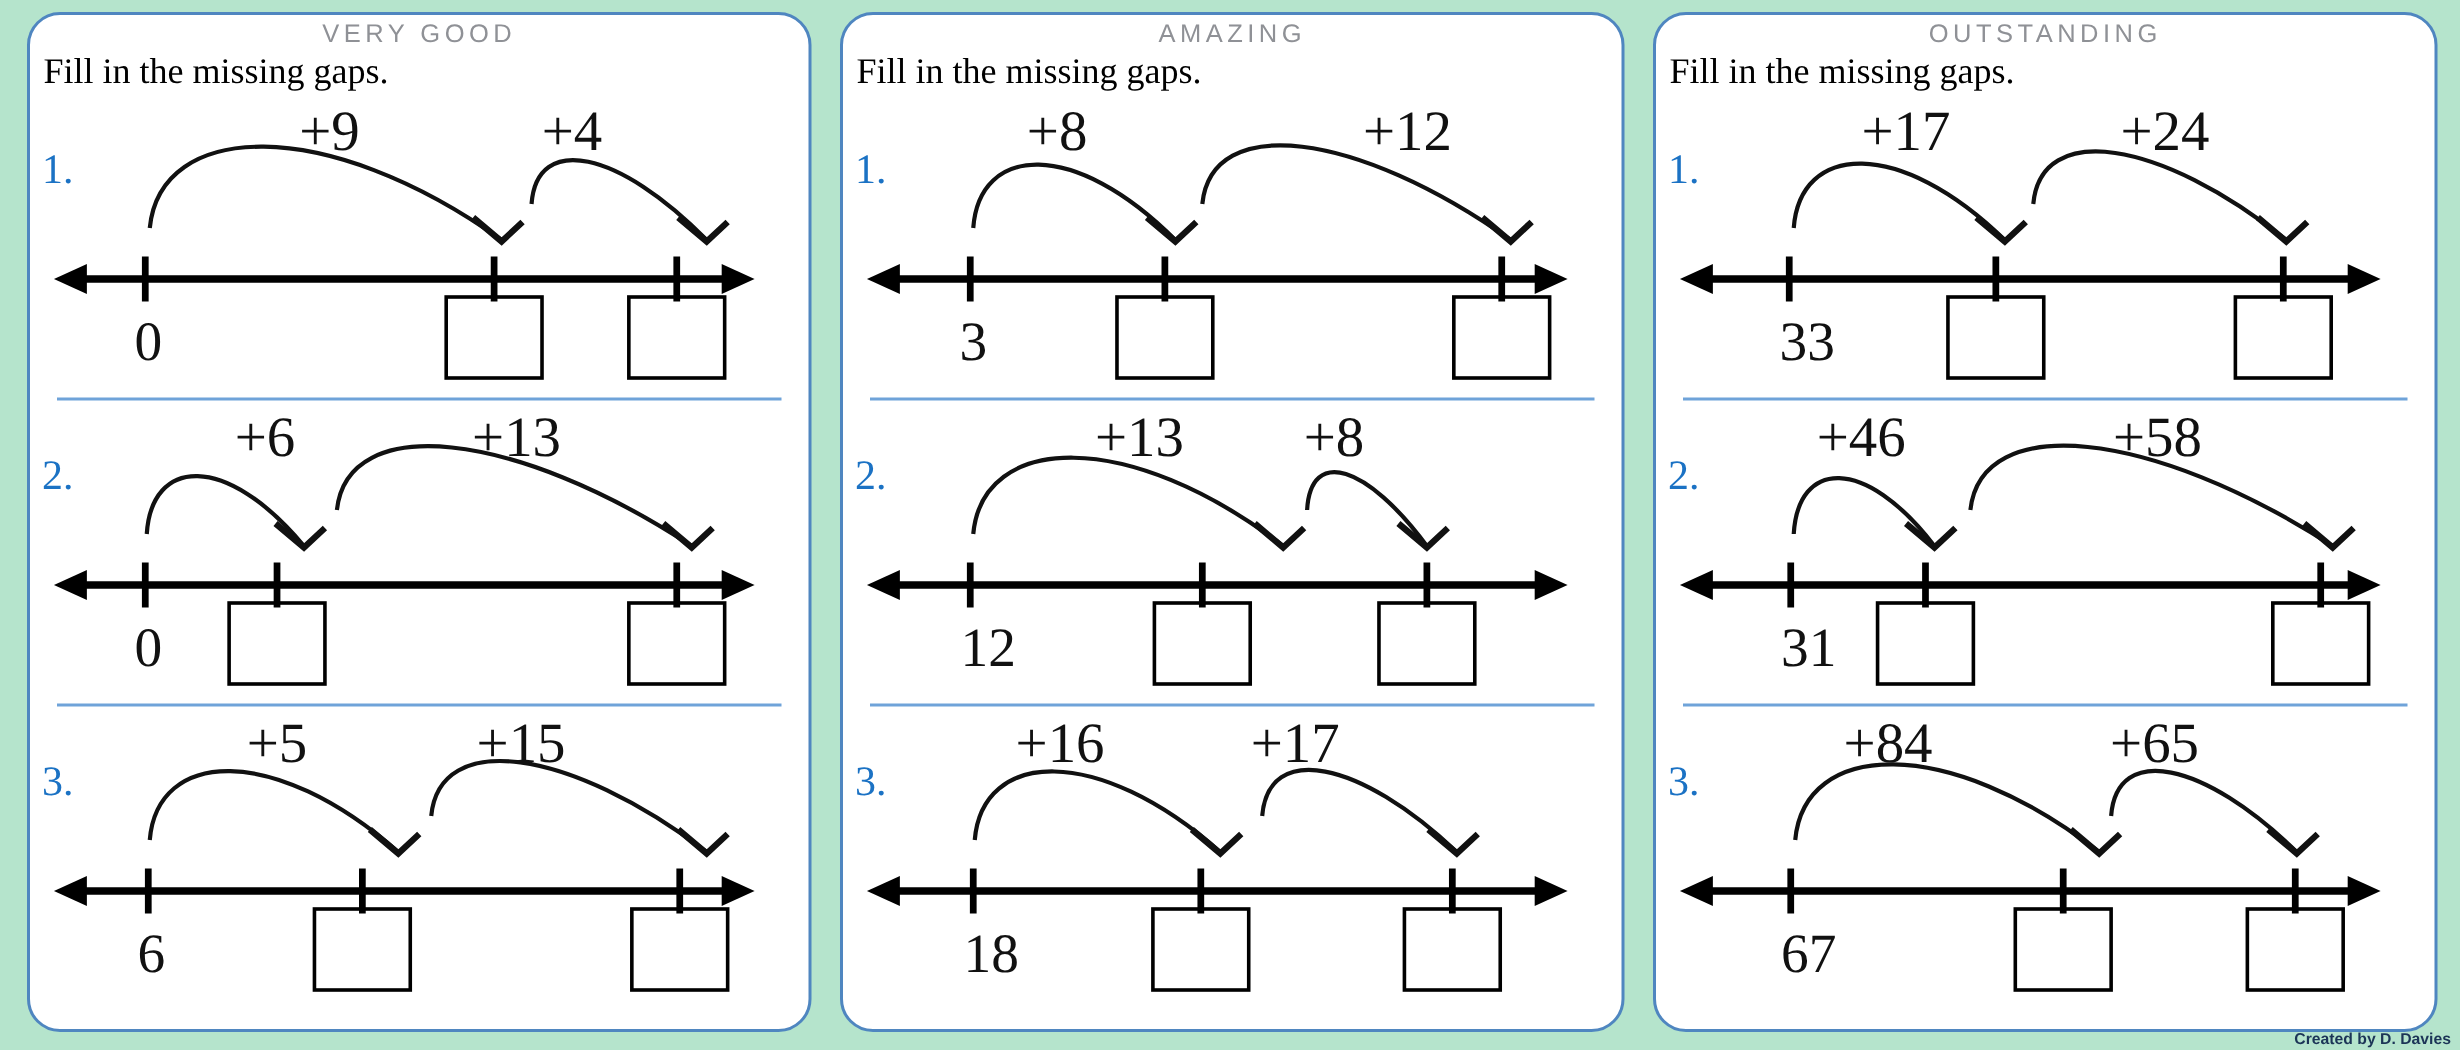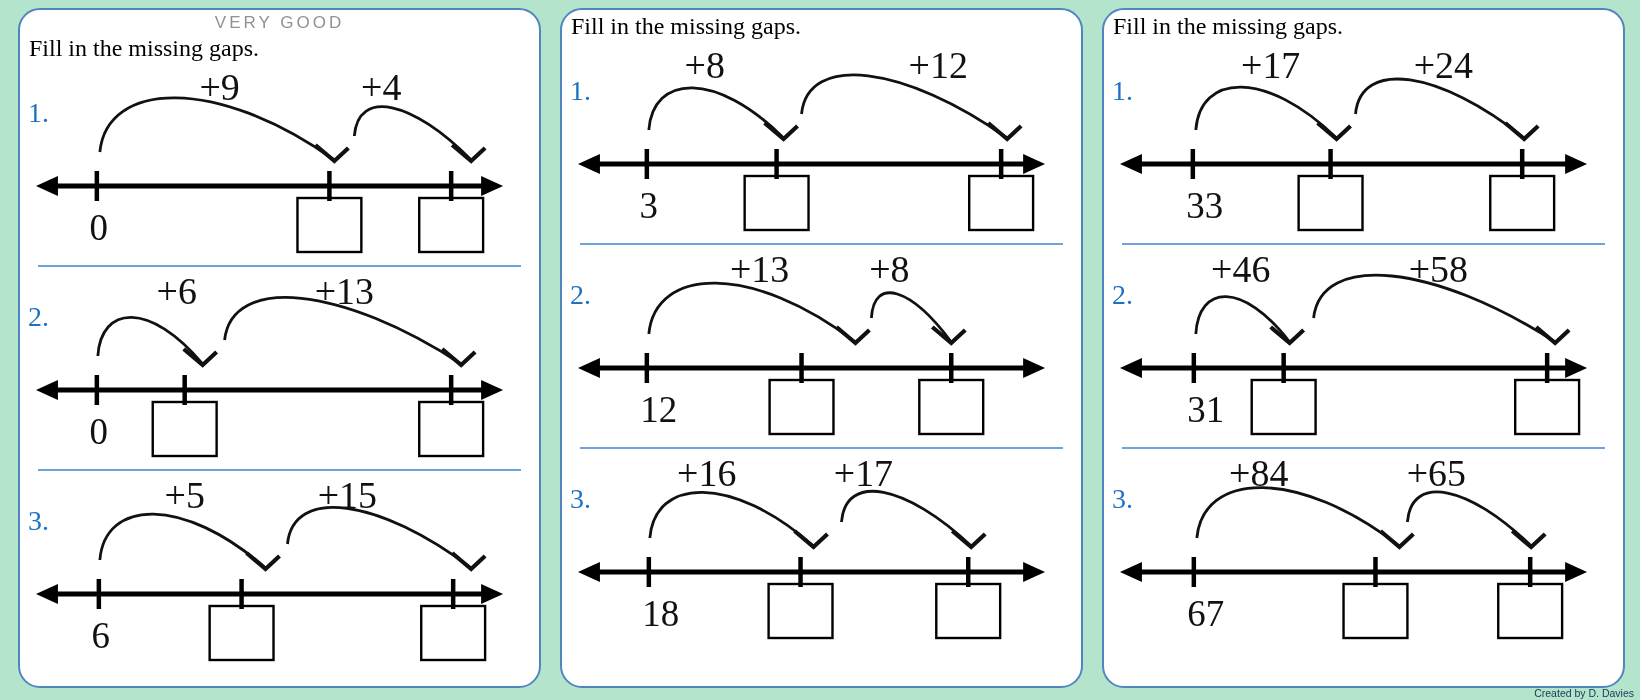--- a/index.html
+++ b/index.html
@@ -43,21 +43,21 @@
   .divider{
     border-top:2px solid #6fa3d9;
     margin:1px 18px;
     height:0;
   }
   .credit{
     position:absolute;
     right:6px;bottom:1px;
     font-family:"Liberation Sans", sans-serif;
     font-size:10.5px;
-    font-weight:400;
+    font-weight:700;
     color:#1c3557;
     text-align:right;
   }
 </style>
 </head>
 <body>
 
 <div class="page">
 
   <section class="card">
@@ -123,20 +123,21 @@
             <line x1="79" y1="107" x2="79" y2="137" stroke="#000" stroke-width="4.5"></line>
             <line x1="222" y1="107" x2="222" y2="137" stroke="#000" stroke-width="4.5"></line>
             <line x1="434" y1="107" x2="434" y2="137" stroke="#000" stroke-width="4.5"></line>
             <text x="81" y="176" font-size="37" text-anchor="middle" fill="#111111" font-family="&quot;Liberation Serif&quot;, serif">6</text>
           </svg>
         </div>
       </div>
   </section>
 
   <section class="card">
+    <div class="badge">AMAZING</div>
     <h1 class="title">Fill in the missing gaps.</h1>
     <div class="problems">
         <div class="problem-row">
           <svg viewBox="0 0 520 200" preserveAspectRatio="none">
             <text x="8" y="58" font-size="28" fill="#1b72c4" font-family="&quot;Liberation Serif&quot;, serif">1.</text>
             <path d="M 87 88 C 91.05 32.4, 154.5 28.4, 222 96" fill="none" stroke="#111111" stroke-width="2.8"></path>
             <polyline points="203,81 222,97 236,84" fill="none" stroke="#111111" stroke-width="4.2"></polyline>
             <text x="143" y="36" font-size="38" text-anchor="middle" fill="#111111" font-family="&quot;Liberation Serif&quot;, serif">+8</text>
             <path d="M 240 72 C 246.18 11.100000000000001, 343 23.1, 446 96" fill="none" stroke="#111111" stroke-width="2.8"></path>
             <polyline points="427,81 446,97 460,84" fill="none" stroke="#111111" stroke-width="4.2"></polyline>
@@ -191,20 +192,21 @@
             <line x1="87" y1="107" x2="87" y2="137" stroke="#000" stroke-width="4.5"></line>
             <line x1="239" y1="107" x2="239" y2="137" stroke="#000" stroke-width="4.5"></line>
             <line x1="407" y1="107" x2="407" y2="137" stroke="#000" stroke-width="4.5"></line>
             <text x="99" y="176" font-size="37" text-anchor="middle" fill="#111111" font-family="&quot;Liberation Serif&quot;, serif">18</text>
           </svg>
         </div>
       </div>
   </section>
 
   <section class="card">
+    <div class="badge">OUTSTANDING</div>
     <h1 class="title">Fill in the missing gaps.</h1>
     <div class="problems">
         <div class="problem-row">
           <svg viewBox="0 0 520 200" preserveAspectRatio="none">
             <text x="8" y="58" font-size="28" fill="#1b72c4" font-family="&quot;Liberation Serif&quot;, serif">1.</text>
             <path d="M 92 88 C 96.23 31.439999999999998, 162.5 27.439999999999998, 233 96" fill="none" stroke="#111111" stroke-width="2.8"></path>
             <polyline points="214,81 233,97 247,84" fill="none" stroke="#111111" stroke-width="4.2"></polyline>
             <text x="167" y="36" font-size="38" text-anchor="middle" fill="#111111" font-family="&quot;Liberation Serif&quot;, serif">+17</text>
             <path d="M 252 72 C 257.07 16.650000000000006, 336.5 28.650000000000006, 421 96" fill="none" stroke="#111111" stroke-width="2.8"></path>
             <polyline points="402,81 421,97 435,84" fill="none" stroke="#111111" stroke-width="4.2"></polyline>

